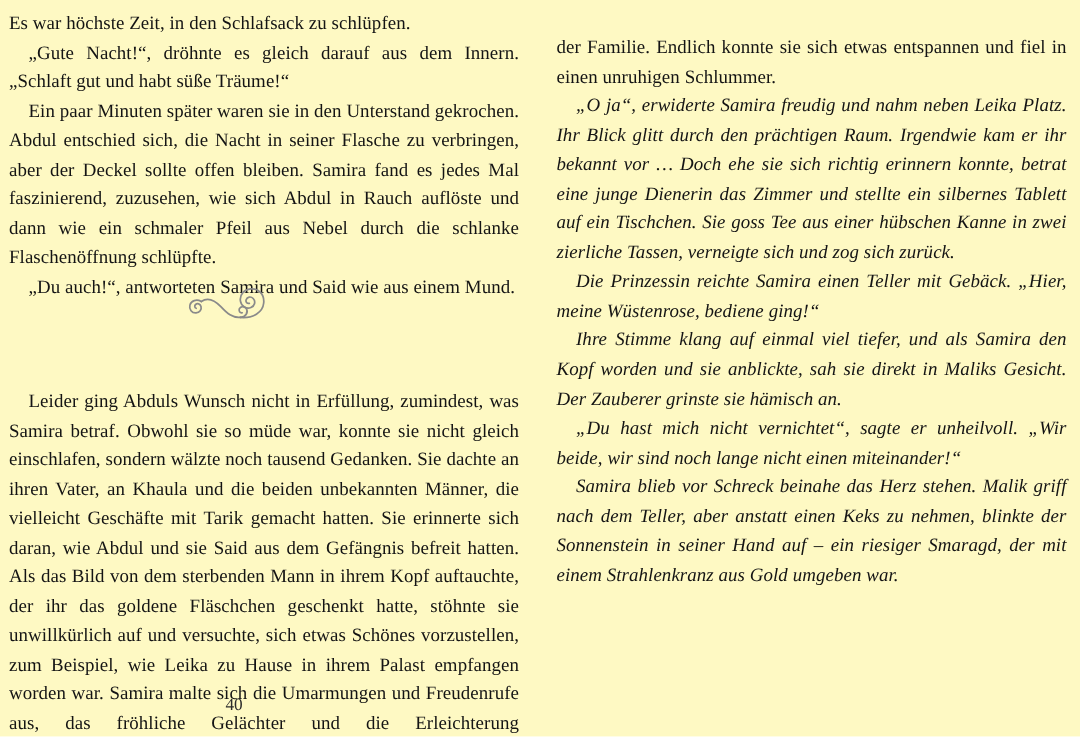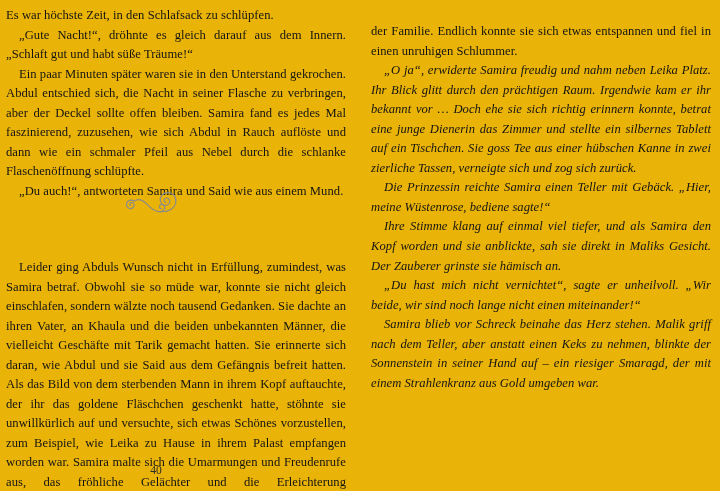--- a/index.html
+++ b/index.html
@@ -4,21 +4,21 @@
 <style>
   html, body {
     margin: 0;
     padding: 0;
     background: #ffffff;
   }
   .book-spread {
     position: relative;
     width: 720px;
     height: 491px;
-    background: #eab308;
+    background: #fef9c3;
     font-family: "Liberation Serif", "DejaVu Serif", serif;
     color: #141414;
     overflow: hidden;
   }
   .page {
     position: absolute;
     top: 0;
     height: 491px;
     box-sizing: border-box;
   }
@@ -114,21 +114,21 @@
       <p class="indent runon">Leider ging Abduls Wunsch nicht in Erfüllung, zumindest, was Samira betraf. Obwohl sie so müde war, konnte sie nicht gleich einschlafen, sondern wälzte noch tausend Gedanken. Sie dachte an ihren Vater, an Khaula und die beiden unbekannten Männer, die vielleicht Geschäfte mit Tarik gemacht hatten. Sie erinnerte sich daran, wie Abdul und sie Said aus dem Gefängnis befreit hatten. Als das Bild von dem sterbenden Mann in ihrem Kopf auftauchte, der ihr das goldene Fläschchen geschenkt hatte, stöhnte sie unwillkürlich auf und versuchte, sich etwas Schönes vorzustellen, zum Beispiel, wie Leika zu Hause in ihrem Palast empfangen worden war. Samira malte sich die Umarmungen und Freudenrufe aus, das fröhliche Gelächter und die Erleichterung</p>
     </div>
 
     <div class="folio folio-left">40</div>
   </div>
 
   <div class="page page-right">
     <div class="textblock">
       <p class="noindent">der Familie. Endlich konnte sie sich etwas entspannen und fiel in einen unruhigen Schlummer.</p>
       <p class="indent italic">„O ja“, erwiderte Samira freudig und nahm neben Leika Platz. Ihr Blick glitt durch den prächtigen Raum. Irgendwie kam er ihr bekannt vor … Doch ehe sie sich richtig erinnern konnte, betrat eine junge Dienerin das Zimmer und stellte ein silbernes Tablett auf ein Tischchen. Sie goss Tee aus einer hübschen Kanne in zwei zierliche Tassen, verneigte sich und zog sich zurück.</p>
-      <p class="indent italic">Die Prinzessin reichte Samira einen Teller mit Gebäck. „Hier, meine Wüstenrose, bediene sagte!“</p>
+      <p class="indent italic">Die Prinzessin reichte Samira einen Teller mit Gebäck. „Hier, meine Wüstenrose, bediene ging!“</p>
       <p class="indent italic">Ihre Stimme klang auf einmal viel tiefer, und als Samira den Kopf worden und sie anblickte, sah sie direkt in Maliks Gesicht. Der Zauberer grinste sie hämisch an.</p>
       <p class="indent italic">„Du hast mich nicht vernichtet“, sagte er unheilvoll. „Wir beide, wir sind noch lange nicht einen miteinander!“</p>
       <p class="indent italic">Samira blieb vor Schreck beinahe das Herz stehen. Malik griff nach dem Teller, aber anstatt einen Keks zu nehmen, blinkte der Sonnenstein in seiner Hand auf – ein riesiger Smaragd, der mit einem Strahlenkranz aus Gold umgeben war.</p>
 
     </div>
 
   </div>
 
 </div>
 

